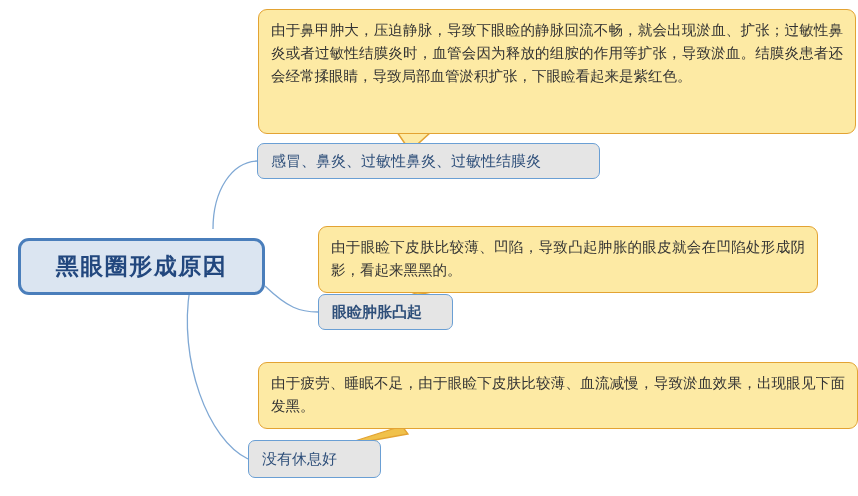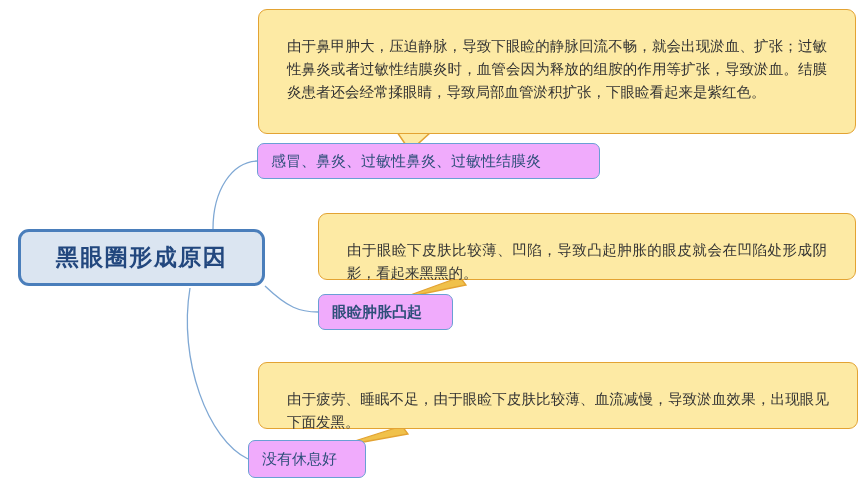--- a/index.html
+++ b/index.html
@@ -9,57 +9,57 @@
     font-family:"DejaVu Sans","Liberation Sans",sans-serif;
     overflow:hidden;position:relative;
   }
   #canvas{position:absolute;inset:0;width:858px;height:496px;}
   #links{position:absolute;left:0;top:0;width:858px;height:496px;pointer-events:none;}
 
   .node{position:absolute;box-sizing:border-box;}
 
   
   .root{
-    left:18px;top:229px;width:247px;height:57px;
+    left:18px;top:238px;width:247px;height:57px;
     border:3px solid #4a7ebb;border-radius:11px;
     background:#dbe5f1;
     display:flex;align-items:center;justify-content:center;
   }
   .root span{
     font-size:23px;font-weight:bold;color:#22477e;
     letter-spacing:1.5px;white-space:nowrap;
   }
 
   
   .label{
     border:1.5px solid #6a9fd4;border-radius:7px;
-    background:#f0abfc;
+    background:#e5e5e5;
     display:flex;align-items:center;
     padding:0 13px;
   }
   .label span{
     font-size:15px;color:#2e4f7a;white-space:nowrap;
   }
   .lb1{left:257px;top:143px;width:343px;height:36px;}
   .lb2{left:318px;top:294px;width:135px;height:36px;font-weight:bold;}
-  .lb3{left:248px;top:440px;width:118px;height:38px;}
+  .lb3{left:248px;top:440px;width:133px;height:38px;}
 
   
   .note{
     border:1.5px solid #e3a333;border-radius:9px;
     background:#fdeaa4;
     padding:9px 12px 8px 12px;
     box-sizing:border-box;
   }
   .note p{
-    margin:16px;font-size:14.5px;line-height:23px;
+    margin:0;font-size:14.5px;line-height:23px;
     color:#333333;text-align:justify;
   }
   .nt1{left:258px;top:9px;width:598px;height:125px;}
-  .nt2{left:318px;top:213px;width:538px;height:67px;}
+  .nt2{left:318px;top:226px;width:500px;height:67px;}
   .nt3{left:258px;top:362px;width:600px;height:67px;}
 
   
   .tail{position:absolute;pointer-events:none;}
 </style>
 </head>
 <body>
 
 <div id="canvas">
 

